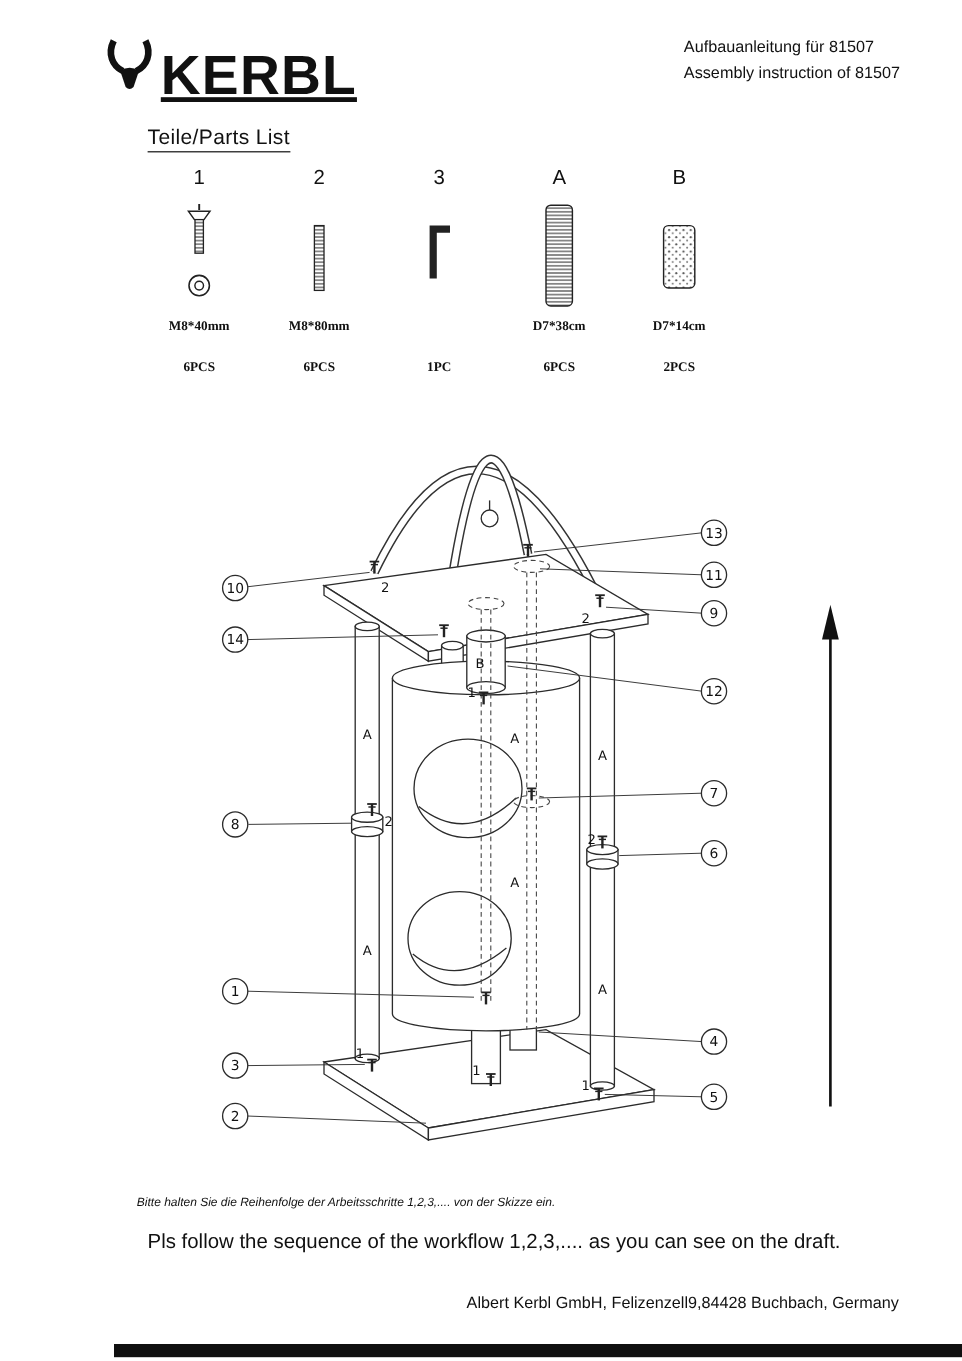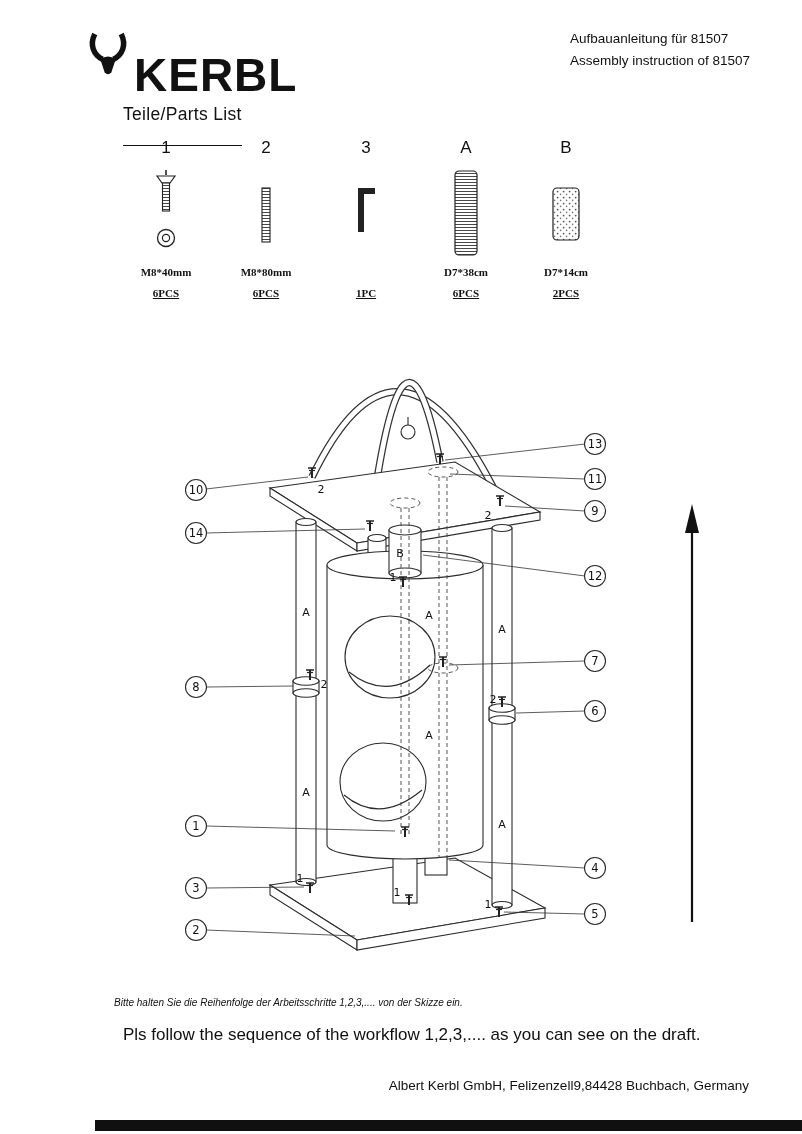--- a/index.html
+++ b/index.html
@@ -3,31 +3,31 @@
 <meta charset="utf-8">
 <style>
   html,body{margin:0;padding:0;}
   body{
     width:802px;height:1134px;position:relative;background:#ffffff;
     font-family:"Liberation Sans",sans-serif;color:#111;overflow:hidden;
   }
   .abs{position:absolute;}
   
   .logo{left:86px;top:30px;display:flex;align-items:flex-start;gap:4px;}
-  .brand{font-size:46px;font-weight:800;letter-spacing:1px;line-height:1;margin-top:22px;}
+  .brand{font-size:46px;font-weight:800;letter-spacing:1px;line-height:1;margin-top:9px;text-decoration:underline;}
   .hdr-block{right:52px;top:28px;font-size:13.5px;line-height:1.62;}
   
   .parts-heading{left:123px;top:104px;font-size:17.5px;letter-spacing:.3px;
-    border-bottom:1.5px solid #111;padding-bottom:20px;}
+    border-bottom:1.5px solid #111;padding-bottom:1px;}
   .parts-row{left:116px;top:138px;width:530px;display:flex;}
   .pcol{width:100px;text-align:center;}
   .pnum{font-size:17px;height:24px;}
   .picon{height:104px;display:flex;align-items:center;justify-content:center;}
   .pspec{font-family:"Liberation Serif",serif;font-size:11px;min-height:14px;font-weight:bold;}
-  .pqty{font-family:"Liberation Serif",serif;font-size:11px;font-weight:bold;margin-top:7px;text-decoration:underline;}
+  .pqty{font-family:"Liberation Serif",serif;font-size:11px;font-weight:bold;margin-top:20px;}
   
   .note1{left:114px;top:997px;font-size:10px;font-style:italic;}
   .note2{left:123px;top:1025px;font-size:17px;}
   .company{right:53px;top:1078px;font-size:13.5px;}
   .botbar{left:95px;top:1120px;width:707px;height:11px;background:#101010;}
   
   svg text{font-family:"DejaVu Sans","Liberation Sans",sans-serif;}
   .ln{stroke:#2b2b2b;stroke-width:1.1;fill:none;}
   .fw{fill:#fff;stroke:#2b2b2b;stroke-width:1.1;}
   .dash{stroke:#444;stroke-width:.9;fill:none;stroke-dasharray:4 3;}

